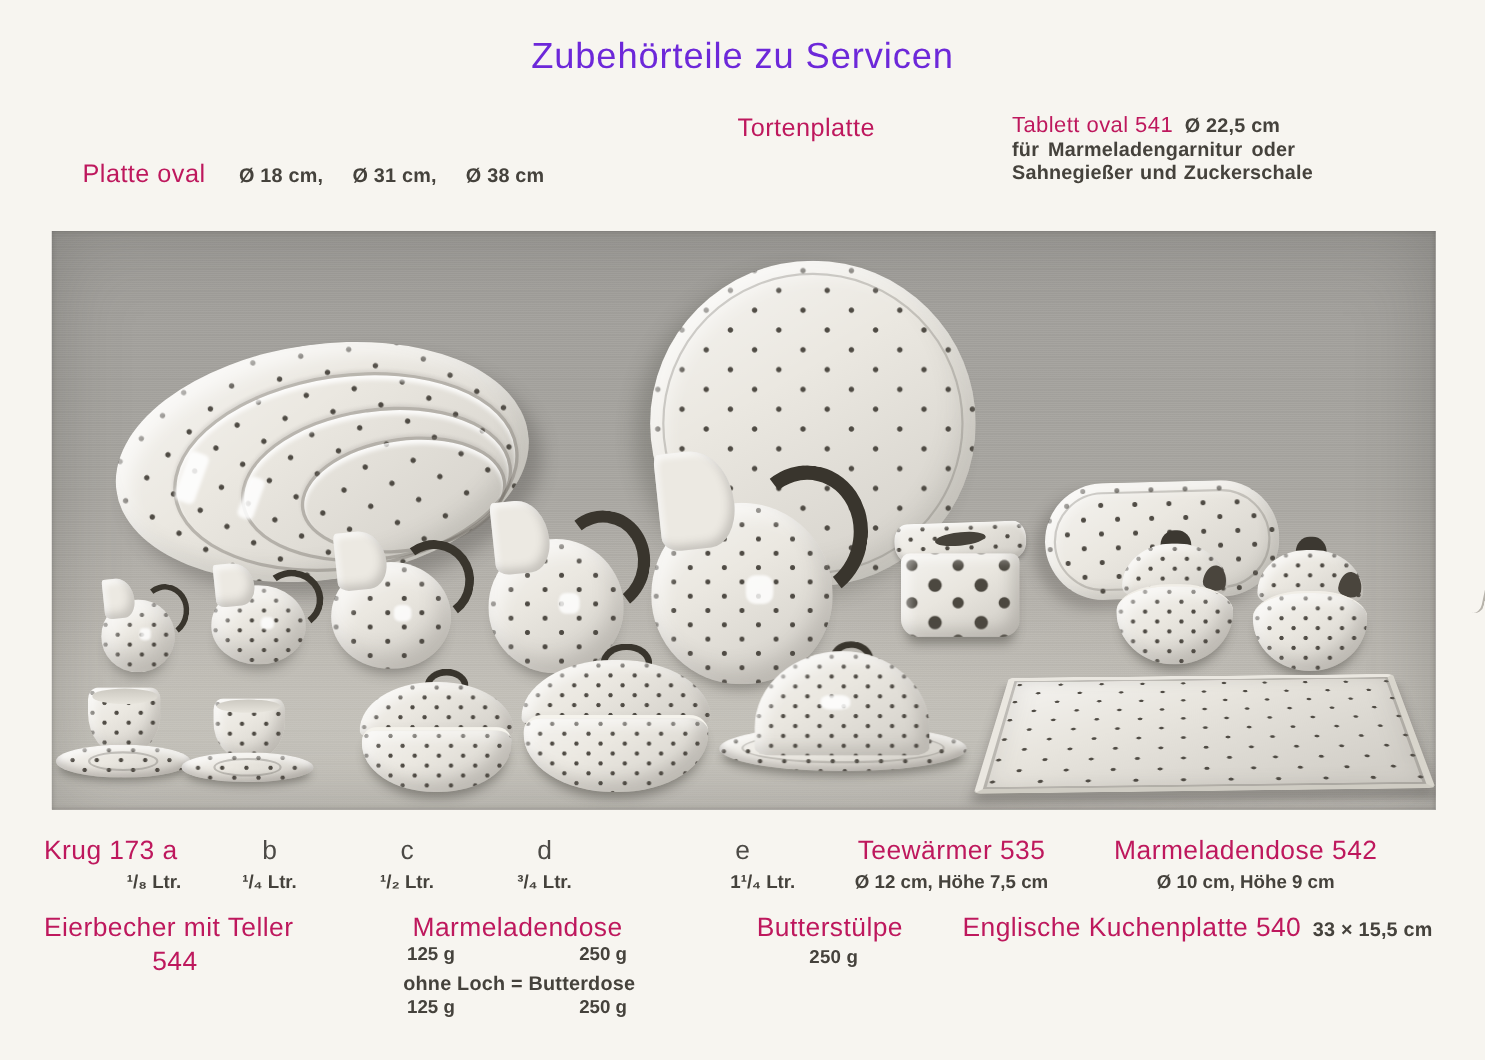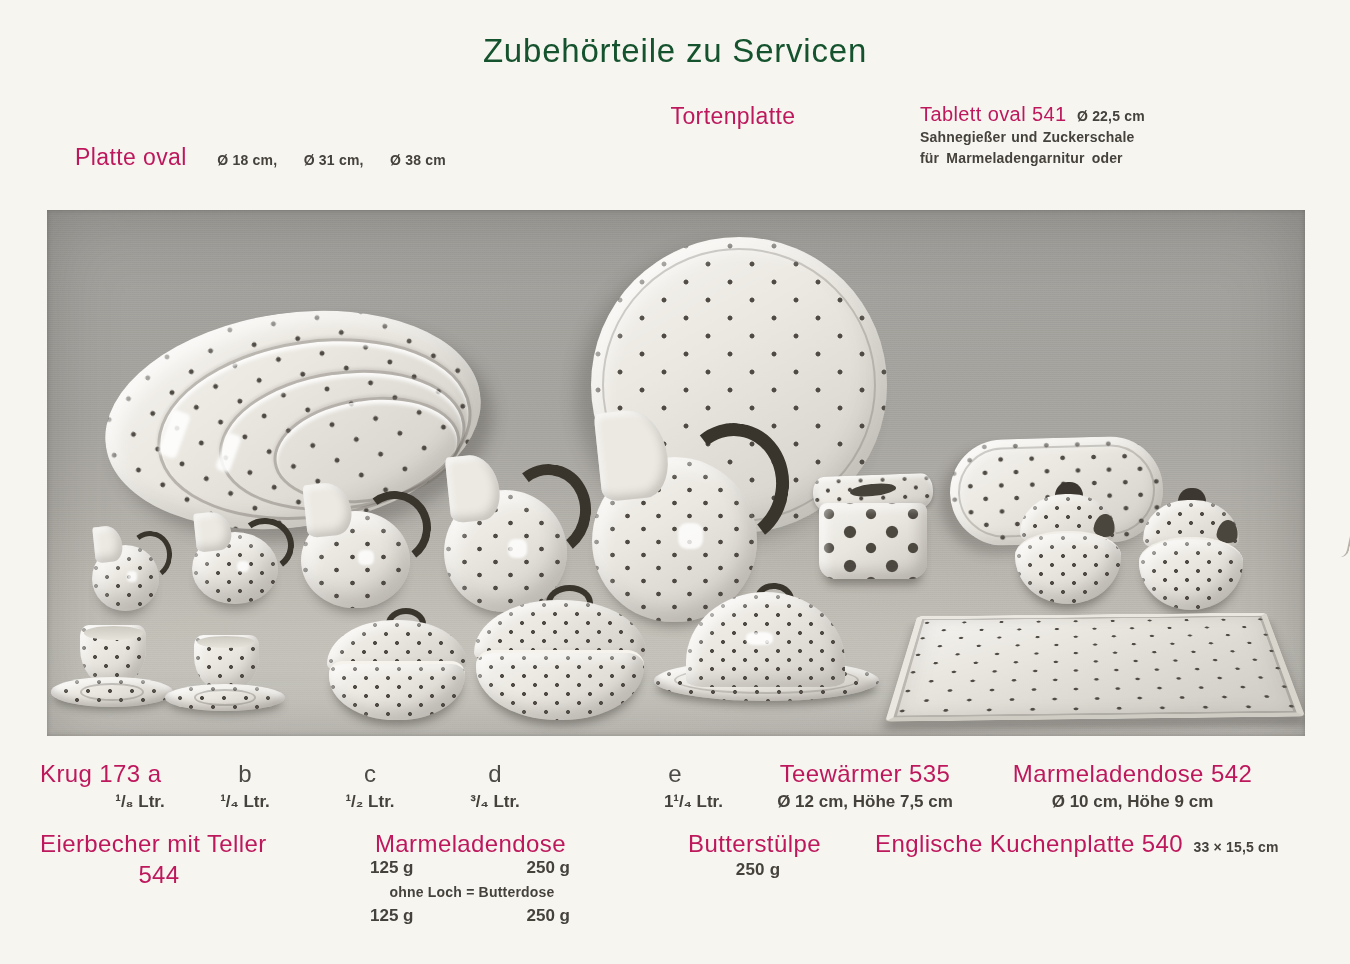--- a/index.html
+++ b/index.html
@@ -5,24 +5,24 @@
   html,body{margin:0;padding:0;}
   body{
     width:1350px;height:964px;position:relative;overflow:hidden;
     background:#f7f5f0;
     font-family:"Liberation Sans","DejaVu Sans",sans-serif;
     color:#4c4a46;
   }
   
   .title{
     position:absolute;top:32px;left:0;width:1350px;text-align:center;
-    font-size:33px;letter-spacing:.8px;color:#14532d;font-weight:400;margin:0;
+    font-size:33px;letter-spacing:.8px;color:#6d28d9;font-weight:400;margin:0;
   }
   .big{font-size:23px;letter-spacing:.4px;color:#be185d;}
-  .sm{font-size:14px;font-weight:700;letter-spacing:.2px;color:#45423c;}
+  .sm{font-size:18px;font-weight:700;letter-spacing:.2px;color:#45423c;}
   .lbl{position:absolute;white-space:nowrap;}
   .center{text-align:center;}
   .letter{position:absolute;top:760px;width:80px;text-align:center;font-size:24px;color:#4c4a46;}
   .vol{position:absolute;top:792px;text-align:center;font-size:17px;font-weight:700;color:#45423c;white-space:nowrap;}
   .wrow{position:absolute;left:370px;width:200px;display:flex;justify-content:space-between;font-size:17px;font-weight:700;color:#45423c;}
 
   
   .photo{
     position:absolute;left:47px;top:210px;width:1258px;height:526px;overflow:hidden;
     background:
@@ -186,22 +186,22 @@
 
 <div class="lbl center" style="left:633px;top:103px;width:200px;line-height:27px;">
   <div class="big">Tortenplatte</div>
 </div>
 
 <div class="lbl" style="left:920px;top:104px;line-height:21px;">
   <div>
     <span class="big" style="font-size:20px;">Tablett oval 541</span>
     <span class="sm" style="margin-left:6px;">Ø 22,5 cm</span>
   </div>
+  <div class="sm" style="word-spacing:3px;">für Marmeladengarnitur oder</div>
   <div class="sm" style="word-spacing:1px;">Sahnegießer und Zuckerschale</div>
-  <div class="sm" style="word-spacing:3px;">für Marmeladengarnitur oder</div>
 </div>
 
 <div class="photo">
 
   <div class="item platters">
     <div class="pl-big ceramic dots-l"></div>
     <div class="pl-rim r1"></div>
     <div class="pl-rim r2"></div>
     <div class="pl-rim r3"></div>
     <div class="streak" style="left:16%;top:38%;width:5%;height:22%;transform:rotate(28deg);"></div>

